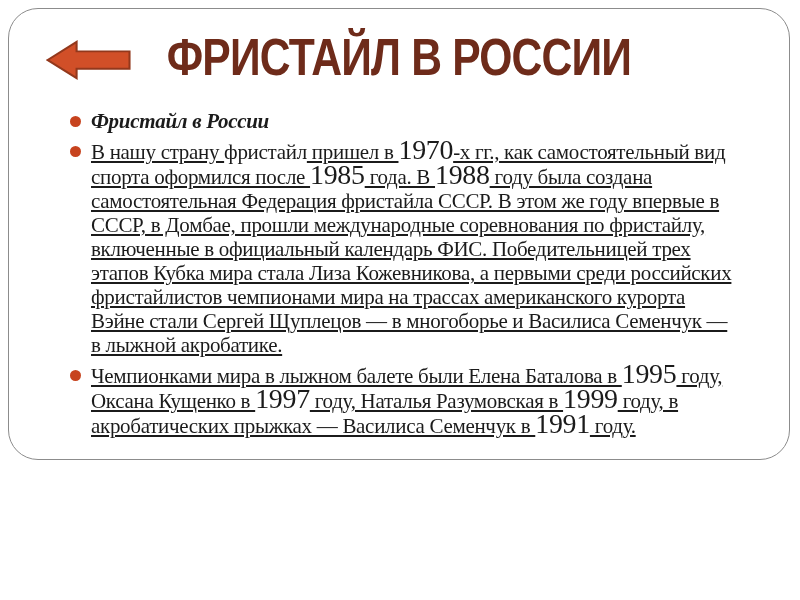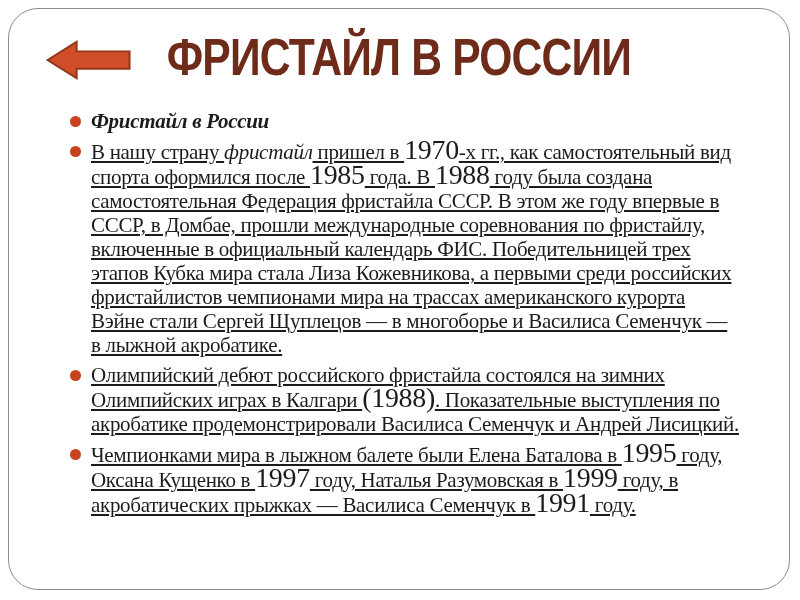--- a/index.html
+++ b/index.html
@@ -16,21 +16,21 @@
     --arrow-stroke: #93381c;
     --bullet-color: #c7431e;
     --text-color: #1b1b1b;
     --border-color: #8c8c8c;
   }
   .slide {
     position: absolute;
     left: 8px;
     top: 8px;
     width: 782px;
-    height: 582px;
+    height: 452px;
     border: 1px solid var(--border-color);
     border-radius: 30px;
     background: #ffffff;
     box-sizing: border-box;
   }
   .header {
     position: relative;
     height: 92px;
   }
   .arrow-wrap {
@@ -82,21 +82,21 @@
     content: "";
     position: absolute;
     left: 9px;
     top: 7px;
     width: 11px;
     height: 11px;
     border-radius: 50%;
     background: var(--bullet-color);
   }
   .seg-normal { font-style: normal; text-decoration: underline; }
-  .seg-italic { font-style: italic; }
+  .seg-italic { }
   .seg-bold-italic { font-style: italic; font-weight: bold; }
   .seg-num {
     font-size: 1.33em;
     line-height: 0.8;
   }
 </style>
 </head>
 <body>
 
 <div class="slide">
@@ -104,16 +104,15 @@
     <div class="arrow-wrap">
       <svg viewBox="0 0 104 56" preserveAspectRatio="none">
         <polygon points="2,28 37,5 37,17 101,17 101,39 37,39 37,51" style="fill: var(--arrow-fill); stroke: var(--arrow-stroke); stroke-width: 2.5; stroke-linejoin: miter;"></polygon>
       </svg>
     </div>
     <h1 class="title">ФРИСТАЙЛ В РОССИИ</h1>
   </div>
   <ul class="bullets">
       <li><span class="seg-bold-italic">Фристайл в России</span></li>
       <li><span class="seg-normal">В нашу страну </span><span class="seg-italic">фристайл</span><span class="seg-normal"> пришел в </span><span class="seg-num">1970</span><span class="seg-normal">-х гг., как самостоятельный вид спорта оформился после </span><span class="seg-num">1985</span><span class="seg-normal"> года. В </span><span class="seg-num">1988</span><span class="seg-normal"> году была создана самостоятельная Федерация фристайла СССР. В этом же году впервые в СССР, в Домбае, прошли международные соревнования по фристайлу, включенные в официальный календарь ФИС. Победительницей трех этапов Кубка мира стала Лиза Кожевникова, а первыми среди российских фристайлистов чемпионами мира на трассах американского курорта Вэйне стали Сергей Щуплецов — в многоборье и Василиса Семенчук — в лыжной акробатике.</span></li>
-      <li><span class="seg-normal">Олимпийский дебют российского фристайла состоялся на зимних Олимпийских играх в Калгари </span><span class="seg-num">(1988)</span><span class="seg-normal">. Показательные выступления по акробатике продемонстрировали Василиса Семенчук и Андрей Лисицкий.</span></li>
       <li><span class="seg-normal">Чемпионками мира в лыжном балете были Елена Баталова в </span><span class="seg-num">1995</span><span class="seg-normal"> году, Оксана Кущенко в </span><span class="seg-num">1997</span><span class="seg-normal"> году, Наталья Разумовская в </span><span class="seg-num">1999</span><span class="seg-normal"> году, в акробатических прыжках — Василиса Семенчук в </span><span class="seg-num">1991</span><span class="seg-normal"> году.</span></li>
     </ul>
 </div>
 
 </body></html>

